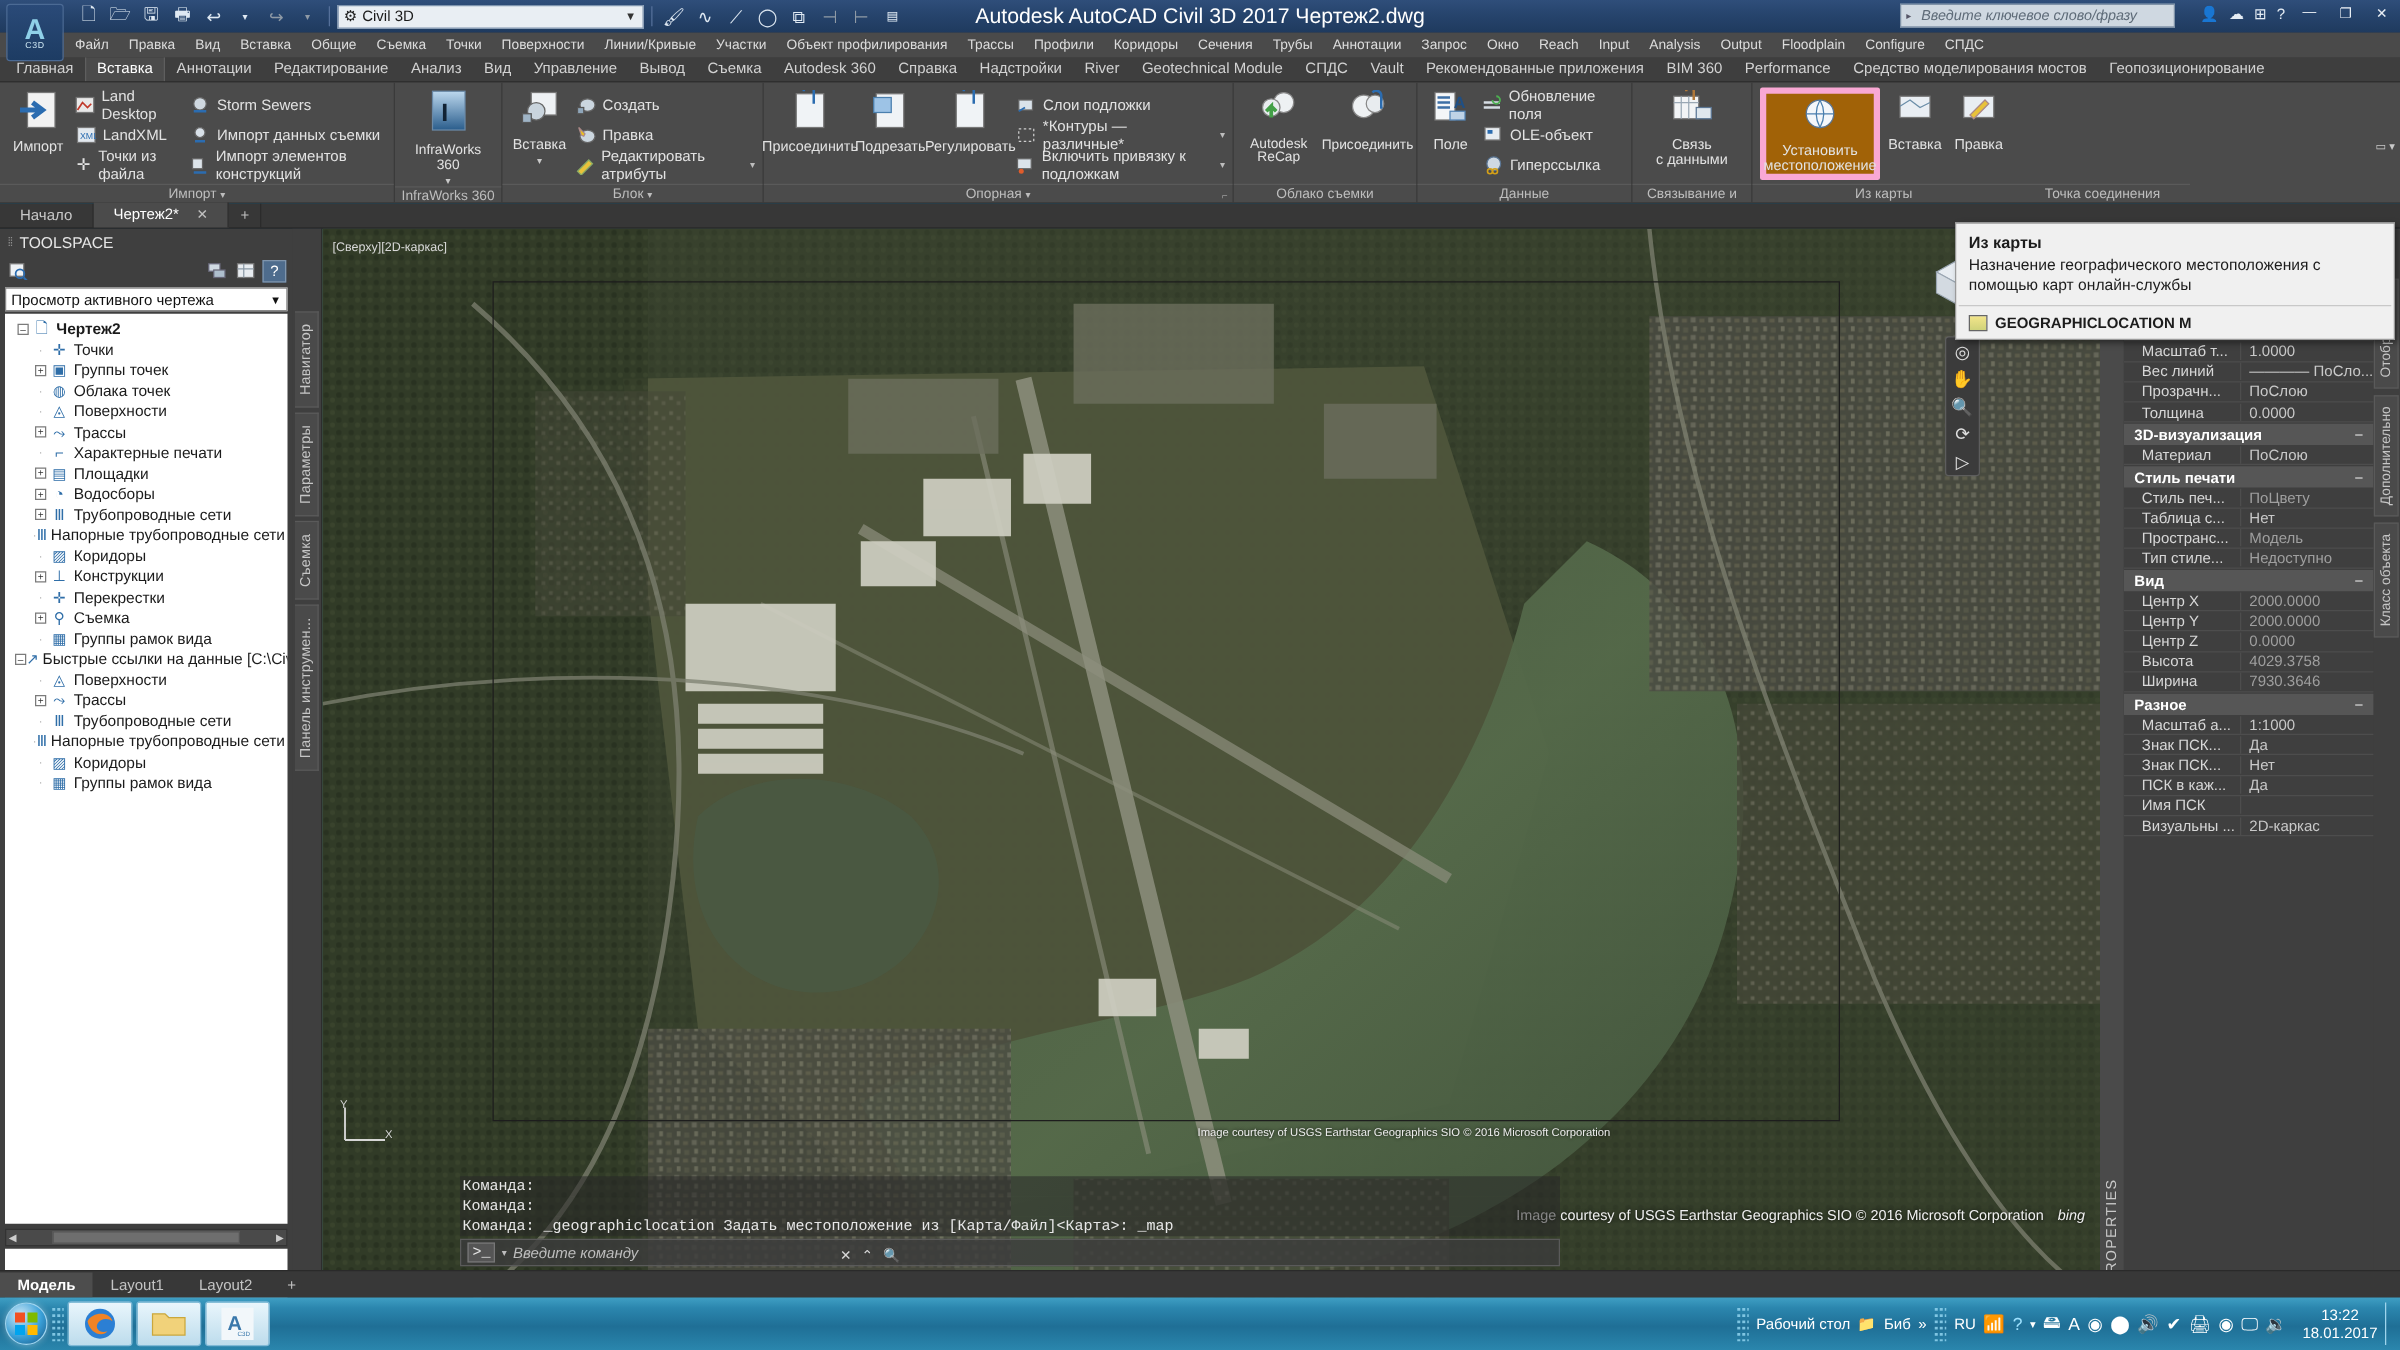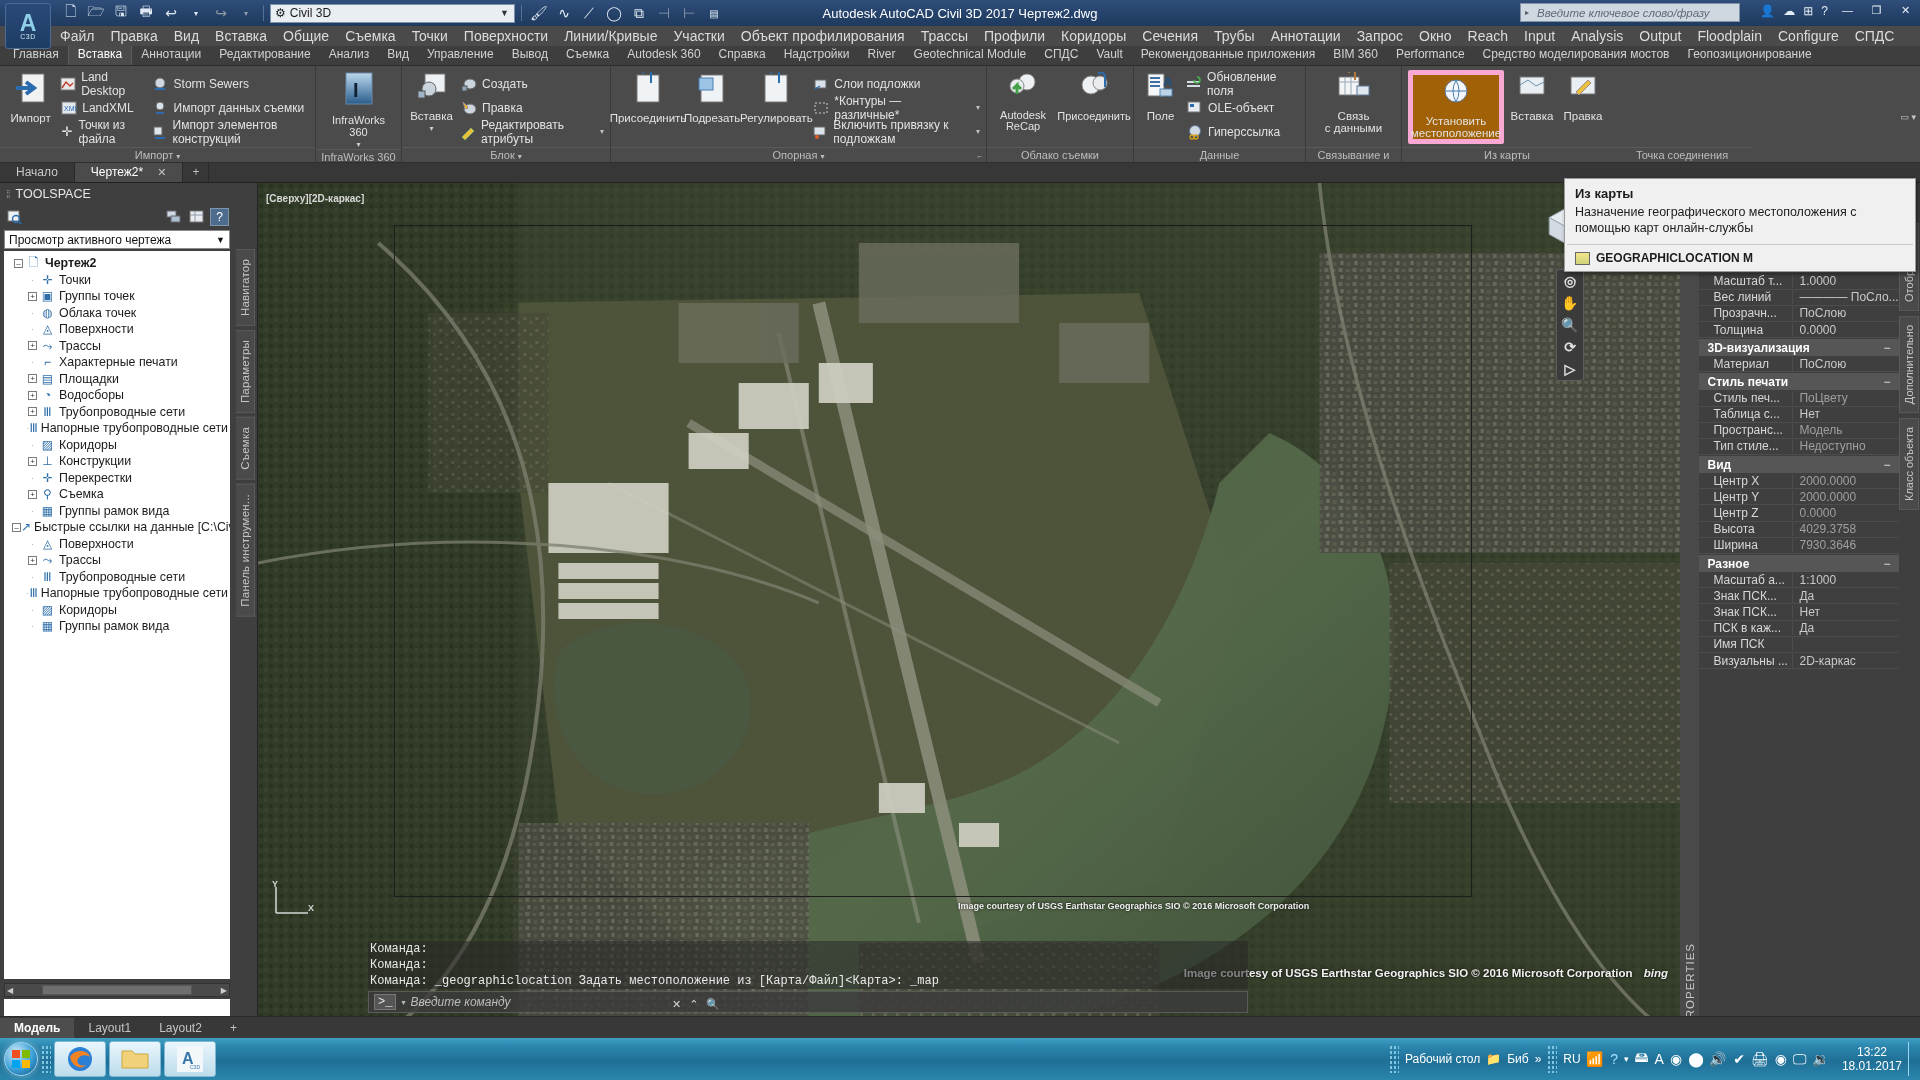--- a/index.html
+++ b/index.html
@@ -33,37 +33,37 @@
           color:#dfe9f3; font-size:14px; cursor:default;}
   .qsep{ width:1px;height:16px;background:#55709a; margin:0 3px;}
   .wsbox{
     width:245px;height:19px;background:#e9eef3;border:1px solid #7d93ad;
     display:flex;align-items:center;color:#1a1a1a;font-size:12px;padding:0 4px; gap:4px;
     position:relative;
   }
   .wsbox .caret{ position:absolute;right:5px;font-size:9px;color:#333;}
   .title-center{
     position:absolute; left:0; right:0; text-align:center; color:#ffffff;
-    font-size:13px; pointer-events:none;
+    font-size:17px; pointer-events:none;
   }
   .searchbox{
     position:absolute; right:180px; top:3px; width:220px;height:19px;
     background:#cfd8e1;border:1px solid #8093a8; display:flex;align-items:center;
     color:#5e6b78; font-style:italic; font-size:11.5px; padding-left:16px;
   }
   .search-arrow{position:absolute;left:4px;color:#556;font-size:8px;font-style:normal;}
   .title-right-icons{ position:absolute; right:92px; top:4px; display:flex; gap:8px; color:#e4ecf4; font-size:12px;}
   .winbtns{ position:absolute; right:0; top:0; display:flex; height:26px;}
   .winbtn{ width:29px; height:20px; display:flex;align-items:center;justify-content:center;
            color:#e8eef4;font-size:11px; }
 
   
   .menubar{
     height:20px; background:#4a4a4a; display:flex; align-items:center;
-    padding-left:52px; font-size:14px; color:#dcdcdc; overflow:hidden; white-space:nowrap;
+    padding-left:52px; font-size:11px; color:#dcdcdc; overflow:hidden; white-space:nowrap;
   }
   .menubar span{ padding:0 8px; line-height:20px;}
 
   
   .ribtabs{
     height:20px; background:#3e3e3e; display:flex; align-items:flex-end;
     font-size:12px; color:#d2d2d2; padding-left:4px; overflow:hidden; white-space:nowrap;
     border-bottom:1px solid #2b2b2b;
   }
   .ribtab{ padding:2px 9px 3px; line-height:15px;}
@@ -162,21 +162,21 @@
   }
   .vtab{
     writing-mode:vertical-rl; transform:rotate(180deg);
     background:#4a4a4a; color:#c6c6c6; font-size:11.5px; padding:9px 3px;
     border:1px solid #5a5a5a; border-right:none; letter-spacing:.2px;
   }
 
   
   .canvas{
     position:absolute; left:258px; top:20px; right:240px; bottom:0;
-    overflow:hidden; background:#4e5a3e;font-weight:bold;
+    overflow:hidden; background:#4e5a3e;
   }
   .mapimg{ position:absolute; inset:0; }
   .crosshair{ position:absolute; left:8px; top:10px; color:#d8d8d8; font-size:10px;}
   .geo-frame{
     position:absolute; left:136px; top:42px; width:1078px; height:672px;
     border:1px solid #1d1d1d;
   }
   .viewcube{
     position:absolute; right:86px; top:14px; width:56px;height:56px;
   }

